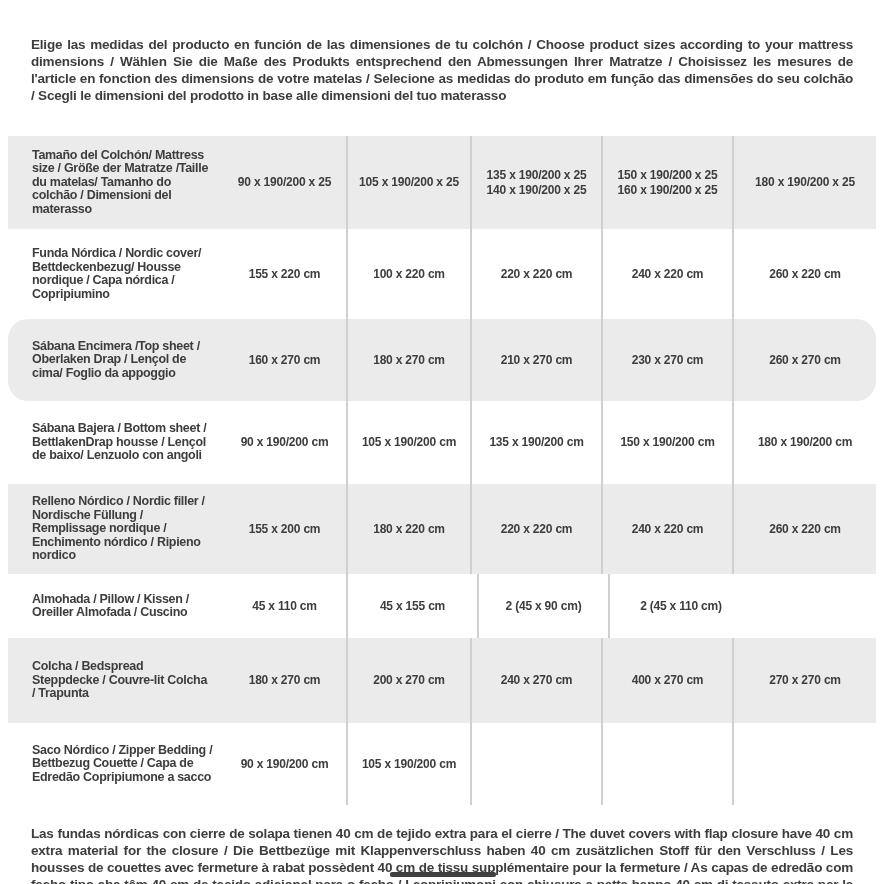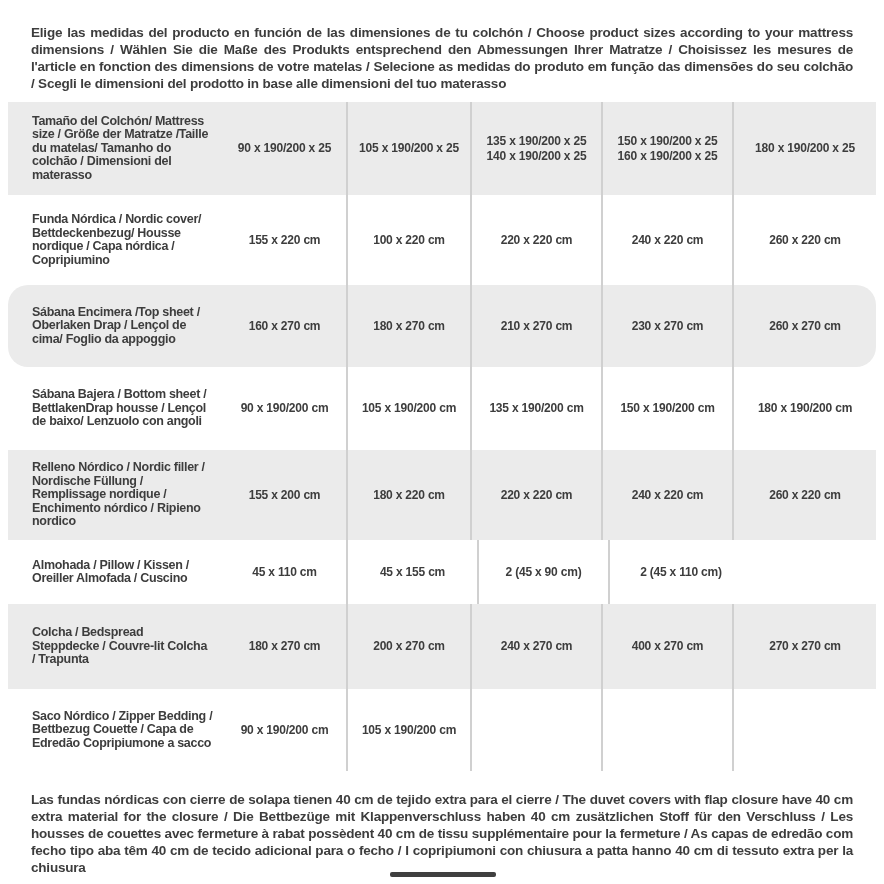--- a/index.html
+++ b/index.html
@@ -21,25 +21,25 @@
     height: 884px;
     position: relative;
   }
   .intro, .note {
     margin: 0 31px;
     text-align: justify;
     font-size: 13.5px;
     line-height: 17px;
     letter-spacing: -0.2px;
   }
-  .intro { padding-top: 24px; }
+  .intro { padding-top: 36px; }
   .note  { margin-top: 20px; }
 
   .size-table {
-    margin: 10px 0 0 8px;
+    margin: 32px 0 0 8px;
     width: 868px;
   }
   .row {
     display: flex;
     width: 100%;
   }
   .row.shaded { background: var(--row-shade, #ebebeb); }
   .row.plain  { background: #ffffff; }
   
   .row:nth-child(1) { height: 93px; }

